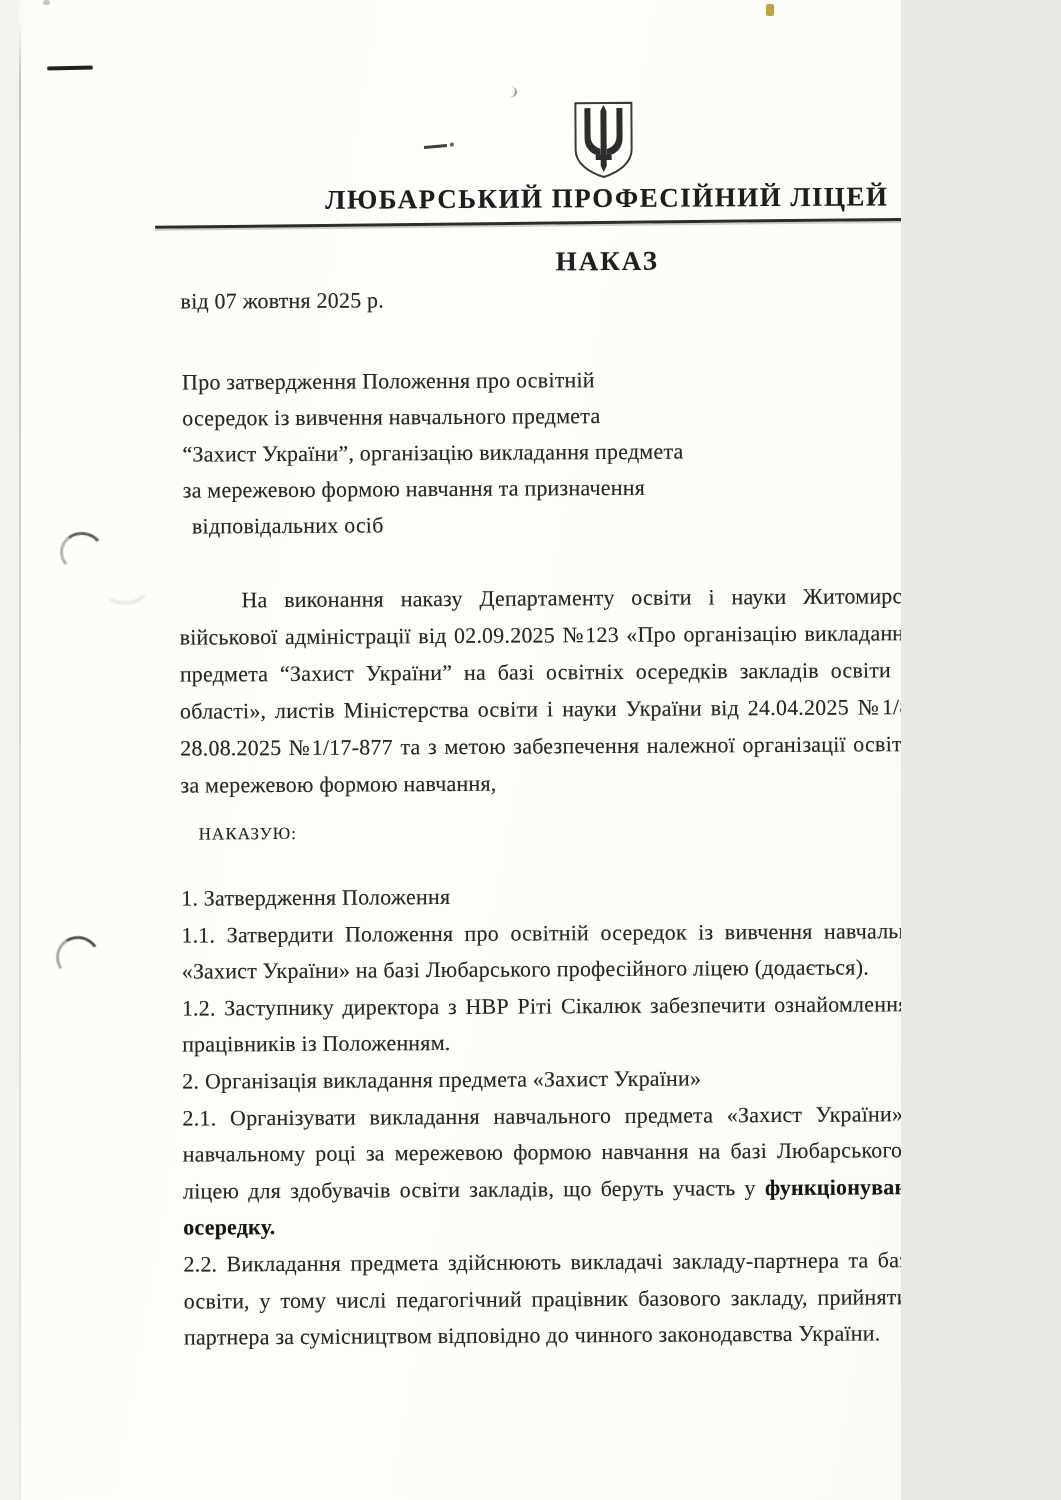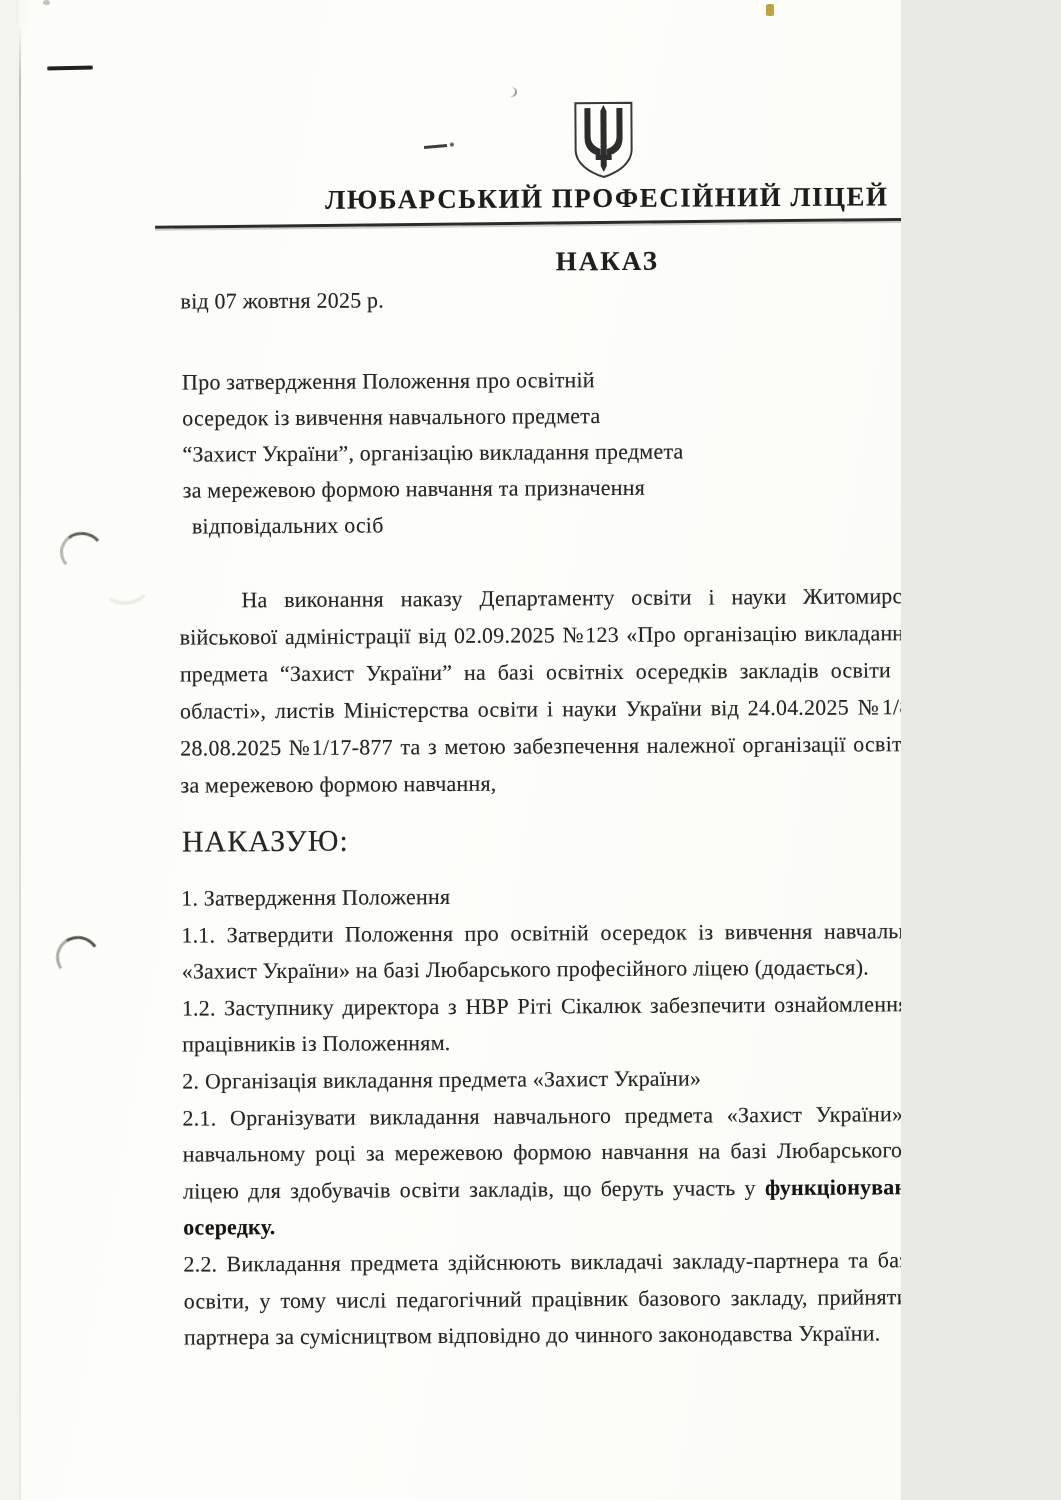--- a/index.html
+++ b/index.html
@@ -45,21 +45,21 @@
   .header-rule{position:absolute;left:158px;top:221px;width:895px;height:0;
     border-top:3px solid #2c2c2c;box-shadow:0 2px 0 rgba(44,44,44,.22);transform:rotate(-0.25deg);}
   .doc-type{position:absolute;left:180px;top:246px;width:860px;text-align:center;
     font-weight:bold;font-size:27px;letter-spacing:2px;color:#1f1f1f;}
   .date-line{position:absolute;left:183px;top:286px;font-size:22px;}
   .doc-number{position:absolute;left:965px;top:278px;font-size:27px;}
   .subject{position:absolute;left:184px;top:362px;width:620px;font-size:22px;line-height:36px;}
   .subject .s-last{padding-left:9px;}
   .preamble{position:absolute;left:180px;top:579px;width:860px;font-size:22px;line-height:37px;
     text-align:justify;text-indent:62px;}
-  .order-word{position:absolute;left:181px;top:822px;font-size:30px;letter-spacing:1px;}
+  .order-word{position:absolute;left:198px;top:822px;font-size:17px;letter-spacing:1px;}
   .items{position:absolute;left:180px;top:878px;width:860px;font-size:22px;line-height:36.6px;text-align:justify;}
   .items p{margin:0;}
   .bold-tail{font-weight:bold;color:#151515;}
 </style>
 </head>
 <body>
 
 <div class="page">
 
   <div class="edge-band"></div>

